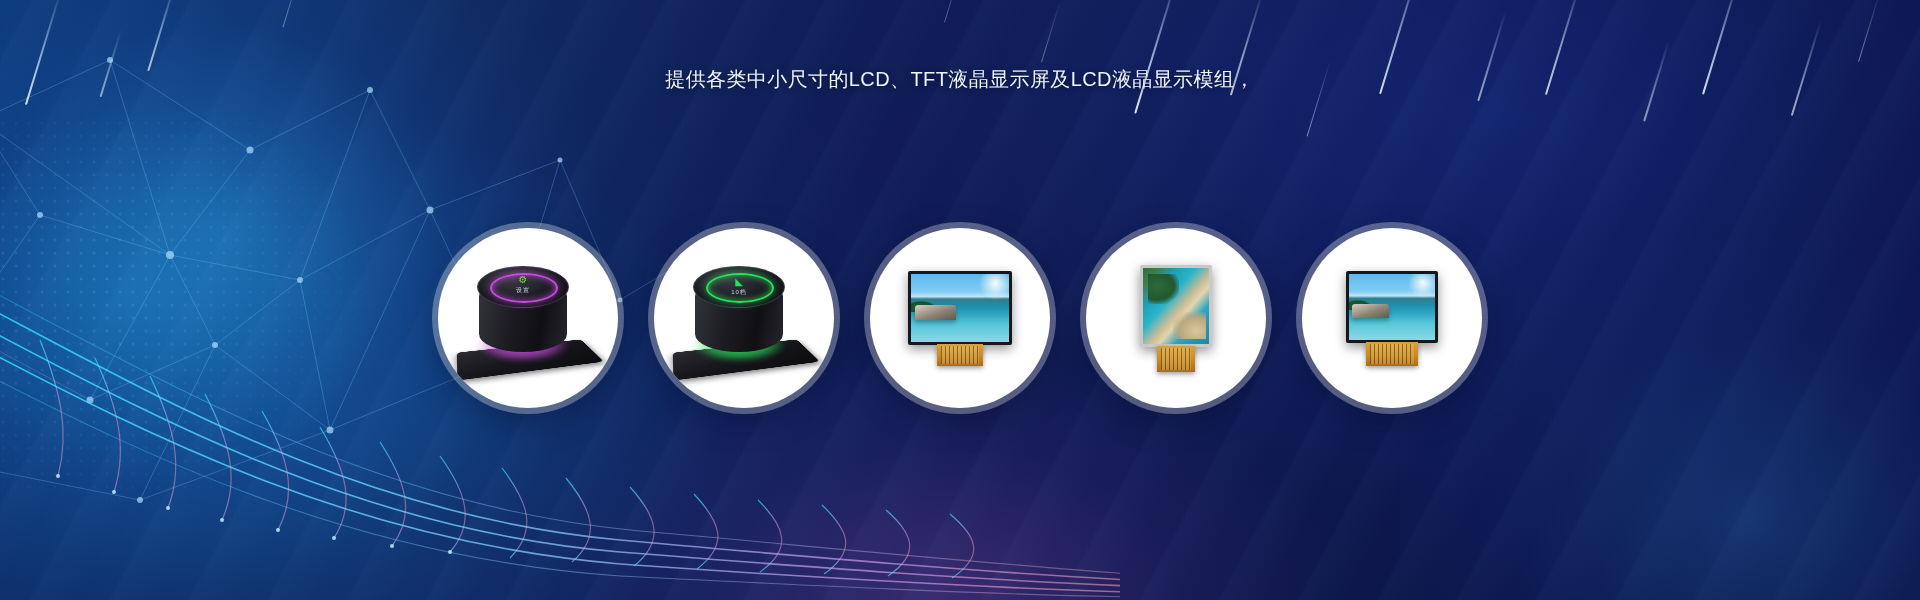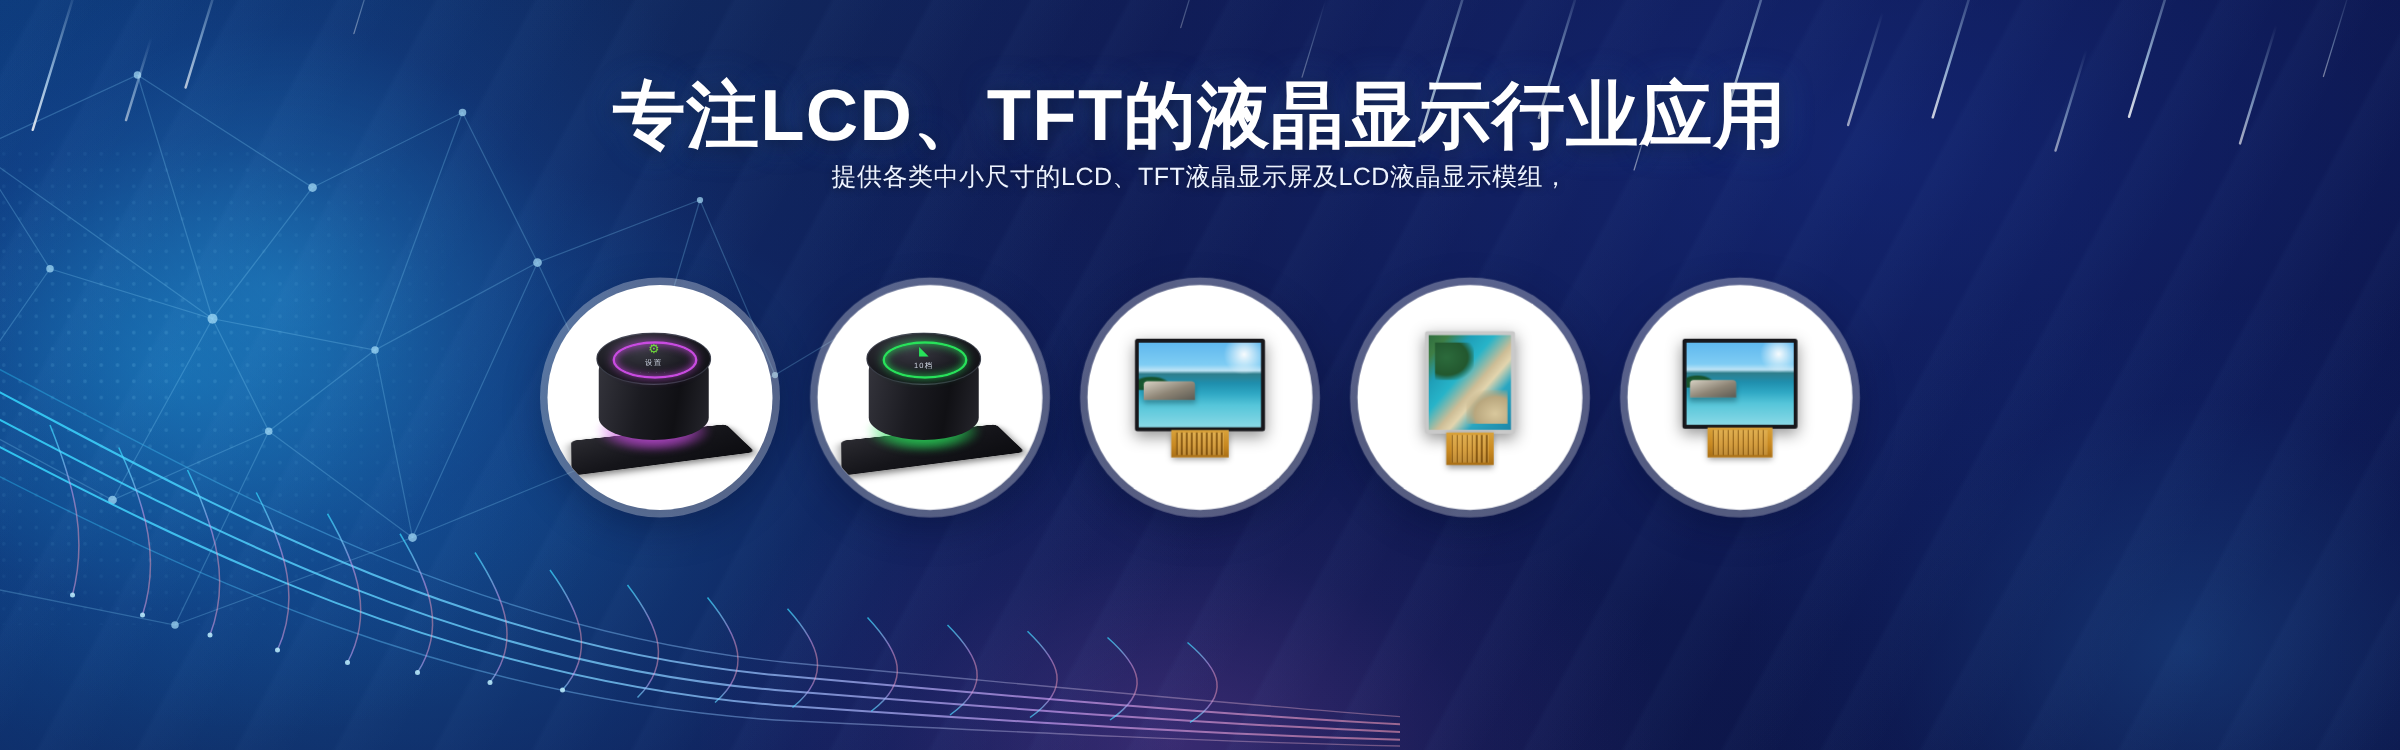--- a/index.html
+++ b/index.html
@@ -324,21 +324,20 @@
       <div class="meteor" style="left: 1580px; top: -20px; height: 120px; width: 1.8px; opacity: 0.8; transform: rotate(17deg);"></div>
       <div class="meteor" style="left: 1668px; top: 40px; height: 85px; width: 1.5px; opacity: 0.55; transform: rotate(17deg);"></div>
       <div class="meteor" style="left: 1740px; top: -30px; height: 130px; width: 2px; opacity: 0.85; transform: rotate(17deg);"></div>
       <div class="meteor" style="left: 1820px; top: 20px; height: 100px; width: 1.6px; opacity: 0.65; transform: rotate(17deg);"></div>
       <div class="meteor" style="left: 1880px; top: -10px; height: 75px; width: 1.3px; opacity: 0.45; transform: rotate(17deg);"></div>
       <div class="meteor" style="left: 960px; top: -30px; height: 55px; width: 1.2px; opacity: 0.3; transform: rotate(17deg);"></div>
       <div class="meteor" style="left: 1060px; top: 0px; height: 65px; width: 1.2px; opacity: 0.35; transform: rotate(17deg);"></div>
     </div>
 
   <div class="text-wrap">
-    <h1 class="headline">专注LCD、TFT的液晶显示行业应用</h1>
     <p class="sub first">提供各类中小尺寸的LCD、TFT液晶显示屏及LCD液晶显示模组，</p>
   </div>
 
   <div class="circles" id="circles">
       <div class="circle">
         <div class="speaker">
           <div class="sp-base"></div>
           <div class="sp-ring" style="background:radial-gradient(ellipse at 50% 50%, #c84be0 0%, #c84be099 45%, rgba(0,0,0,0) 72%);"></div>
           <div class="sp-body"></div>
           <div class="sp-top">

